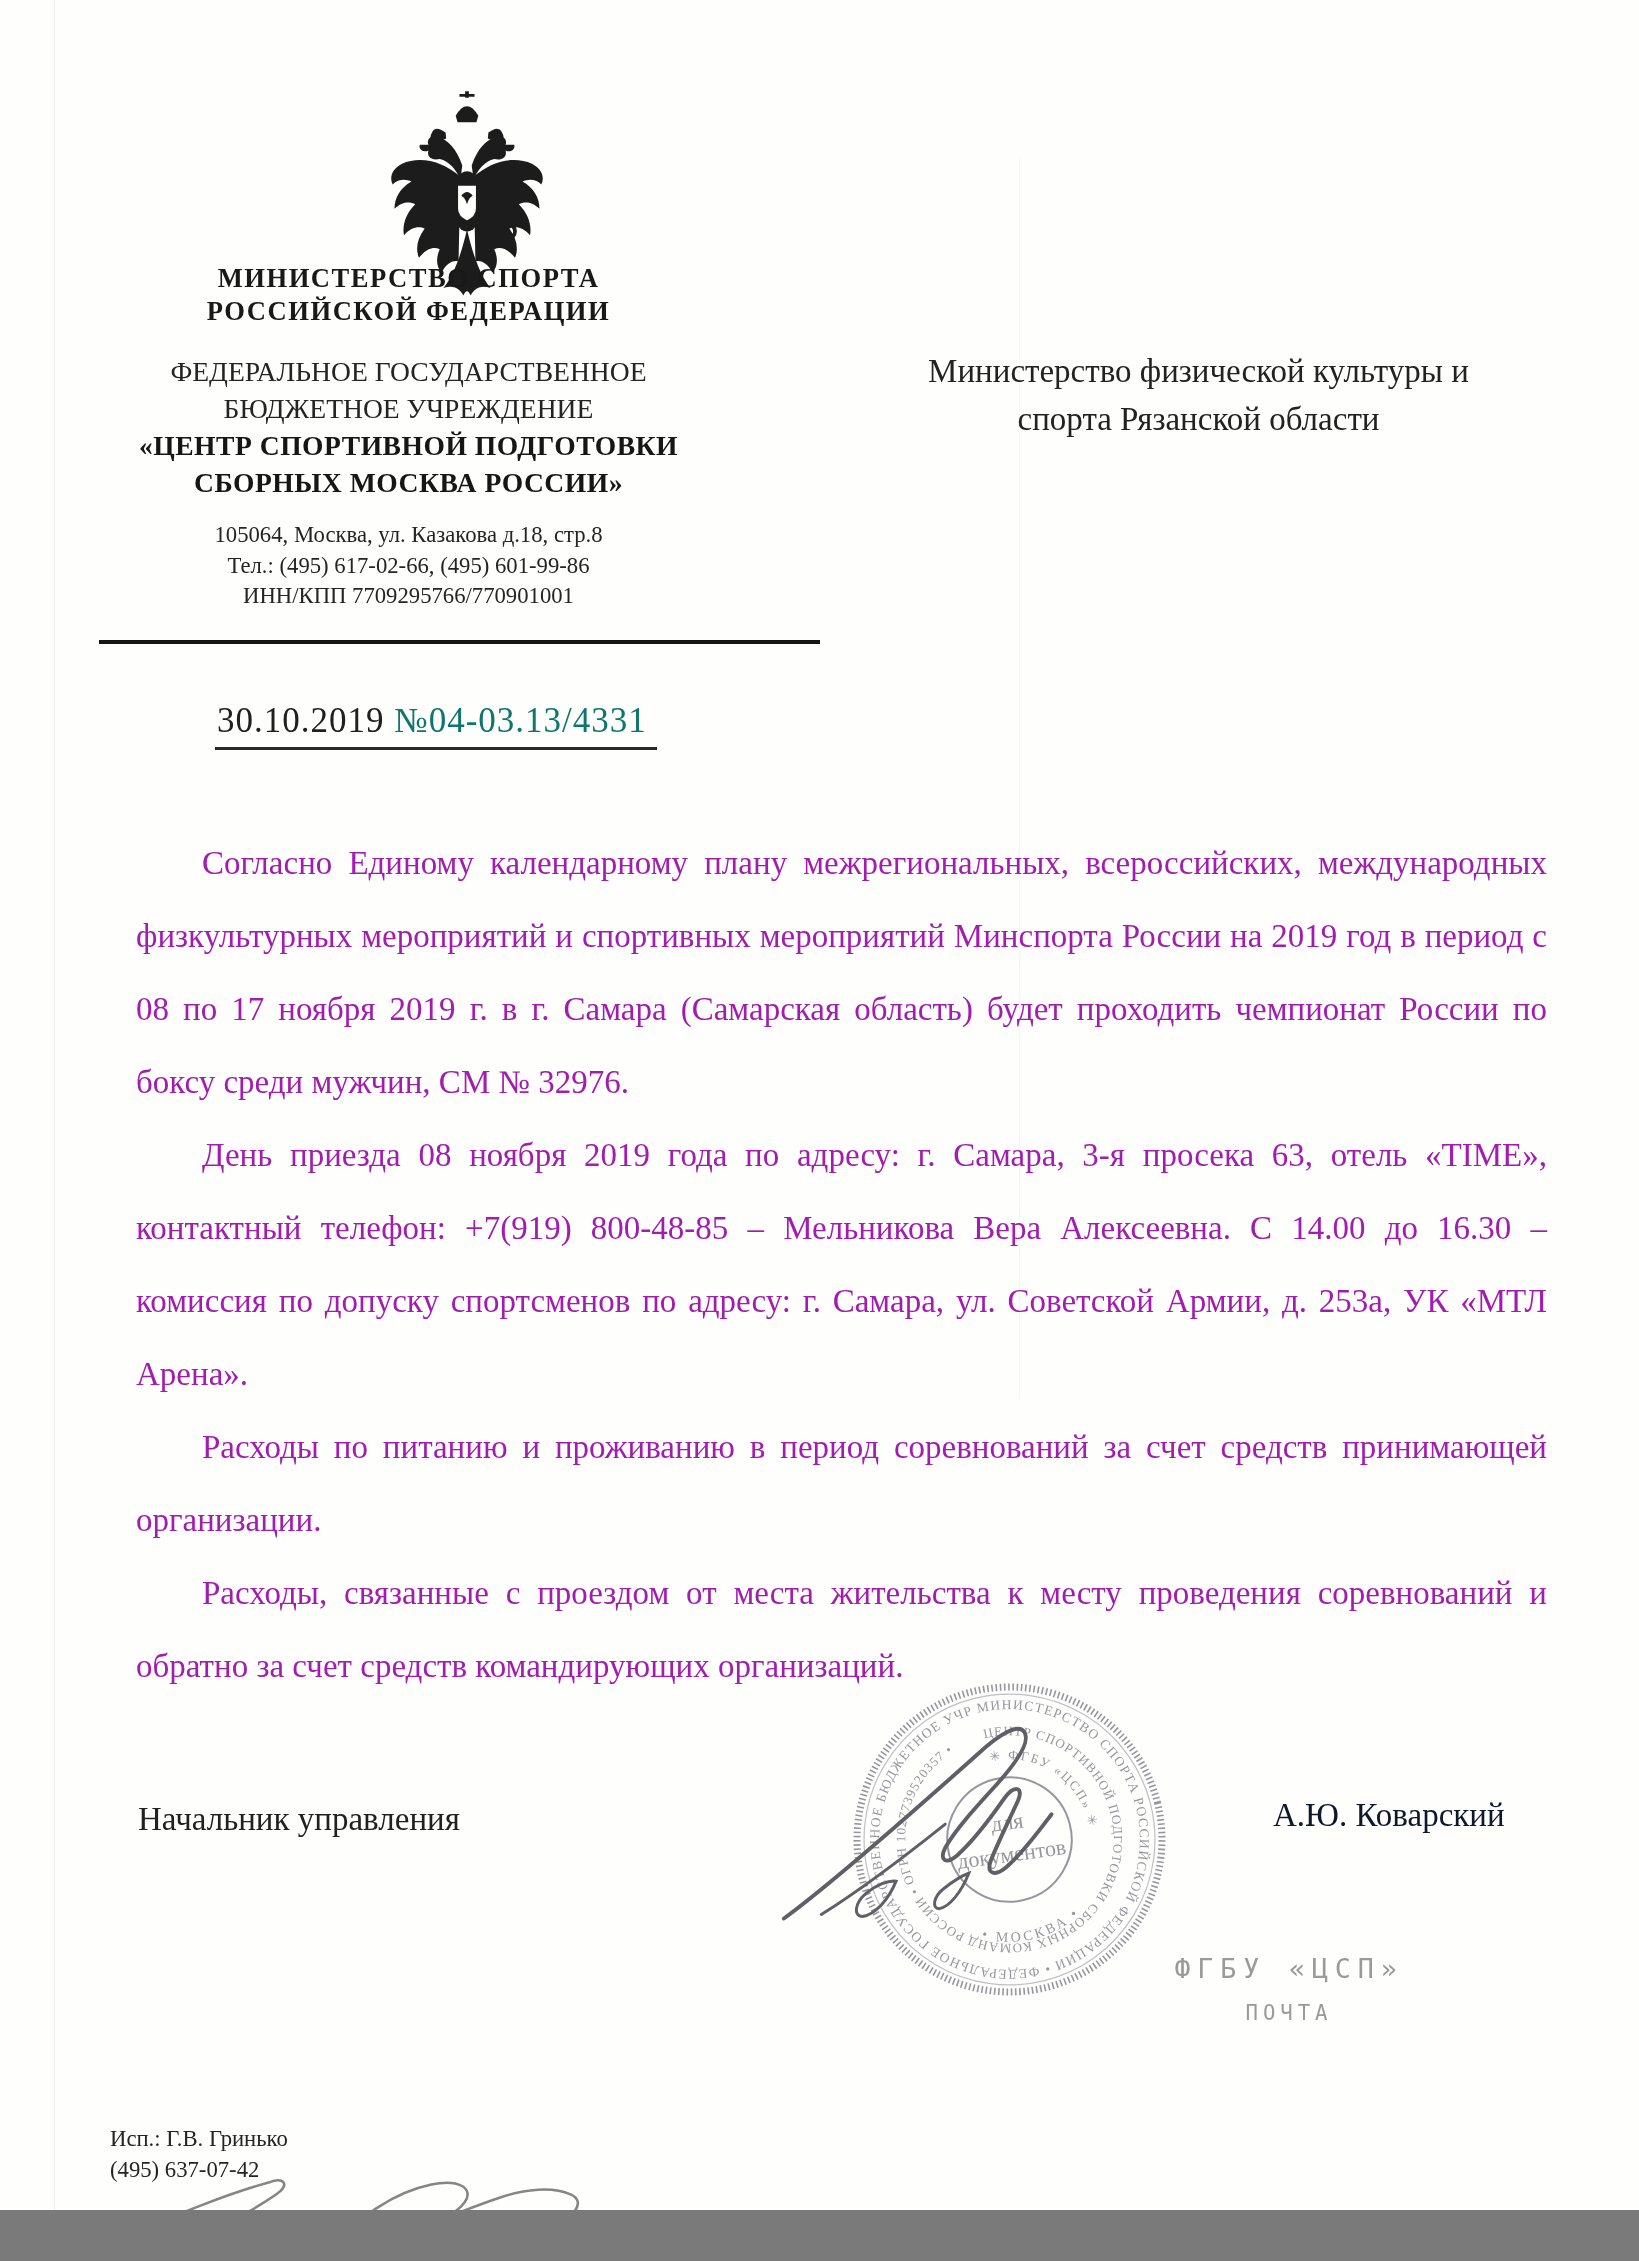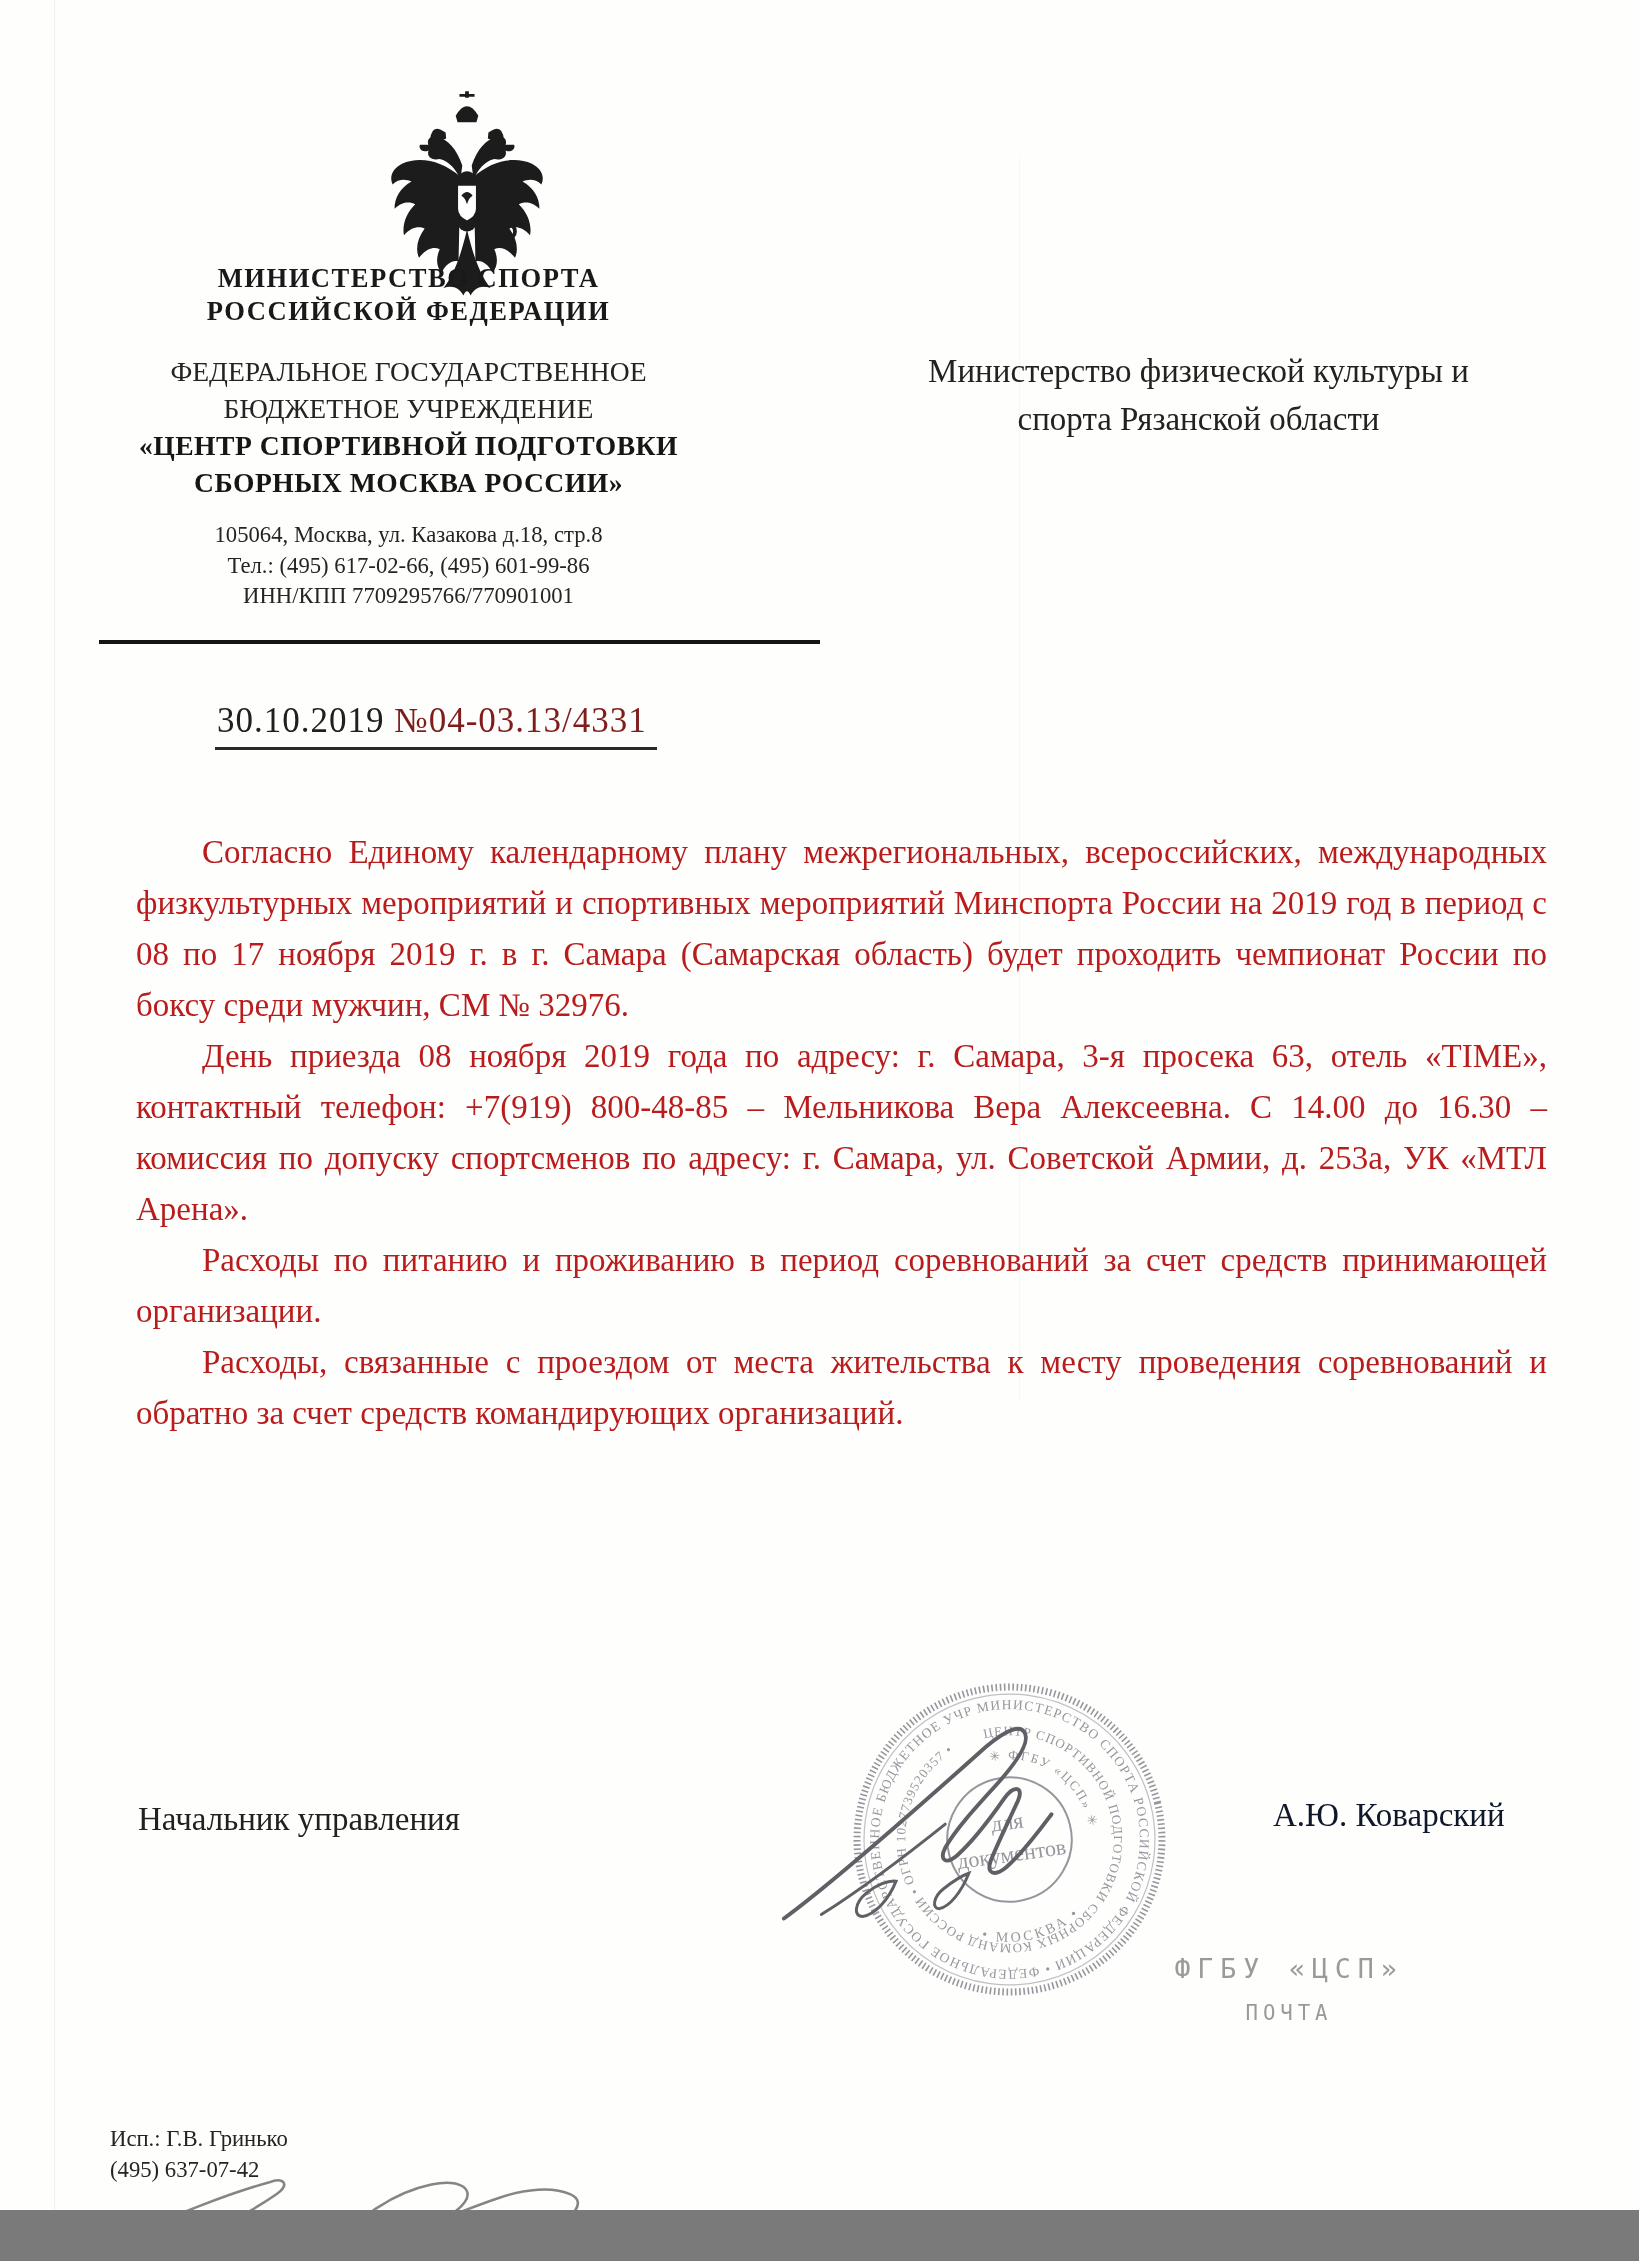--- a/index.html
+++ b/index.html
@@ -21,24 +21,24 @@
   .org .b{font-weight:bold;letter-spacing:0.5px;color:#161616;}
   .addr{position:absolute;left:103px;top:520px;width:611px;text-align:center;
     font-size:22.7px;line-height:30.5px;color:#242424;}
   .rule{position:absolute;left:99px;top:640px;width:721px;height:3.9px;background:#151515;}
 
   .recipient{position:absolute;left:849px;top:347px;width:699px;text-align:center;
     font-size:33px;line-height:48px;color:#222;}
 
   .refline{position:absolute;left:215px;top:701px;font-size:35px;letter-spacing:1px;
     border-bottom:3px solid #2a2a2a;padding:0 9.9px 5.9px 2px;color:#202020;}
-  .refline .num{color:#7f1d1d;}
+  .refline .num{color:#0f766e;}
 
   .body-text{position:absolute;left:136px;top:827px;width:1411px;
-    font-size:33px;line-height:51px;text-align:justify;color:#b91c1c;}
+    font-size:33px;line-height:73px;text-align:justify;color:#a21caf;}
   .body-text p{margin:0;text-indent:66px;}
 
   .sign-position{position:absolute;left:138px;top:1801px;font-size:33px;color:#212121;}
   .sign-name{position:absolute;left:1273px;top:1797px;font-size:33px;color:#0f172a;}
 
   .stamp{position:absolute;left:849px;top:1679px;width:321px;height:321px;opacity:.92;}
   .exec-signature{position:absolute;left:776px;top:1706px;width:370px;height:242px;}
 
   .postal{position:absolute;left:1141px;top:1953px;width:296px;text-align:center;
     font-family:"DejaVu Sans Mono", monospace;color:#9a9a9a;}

